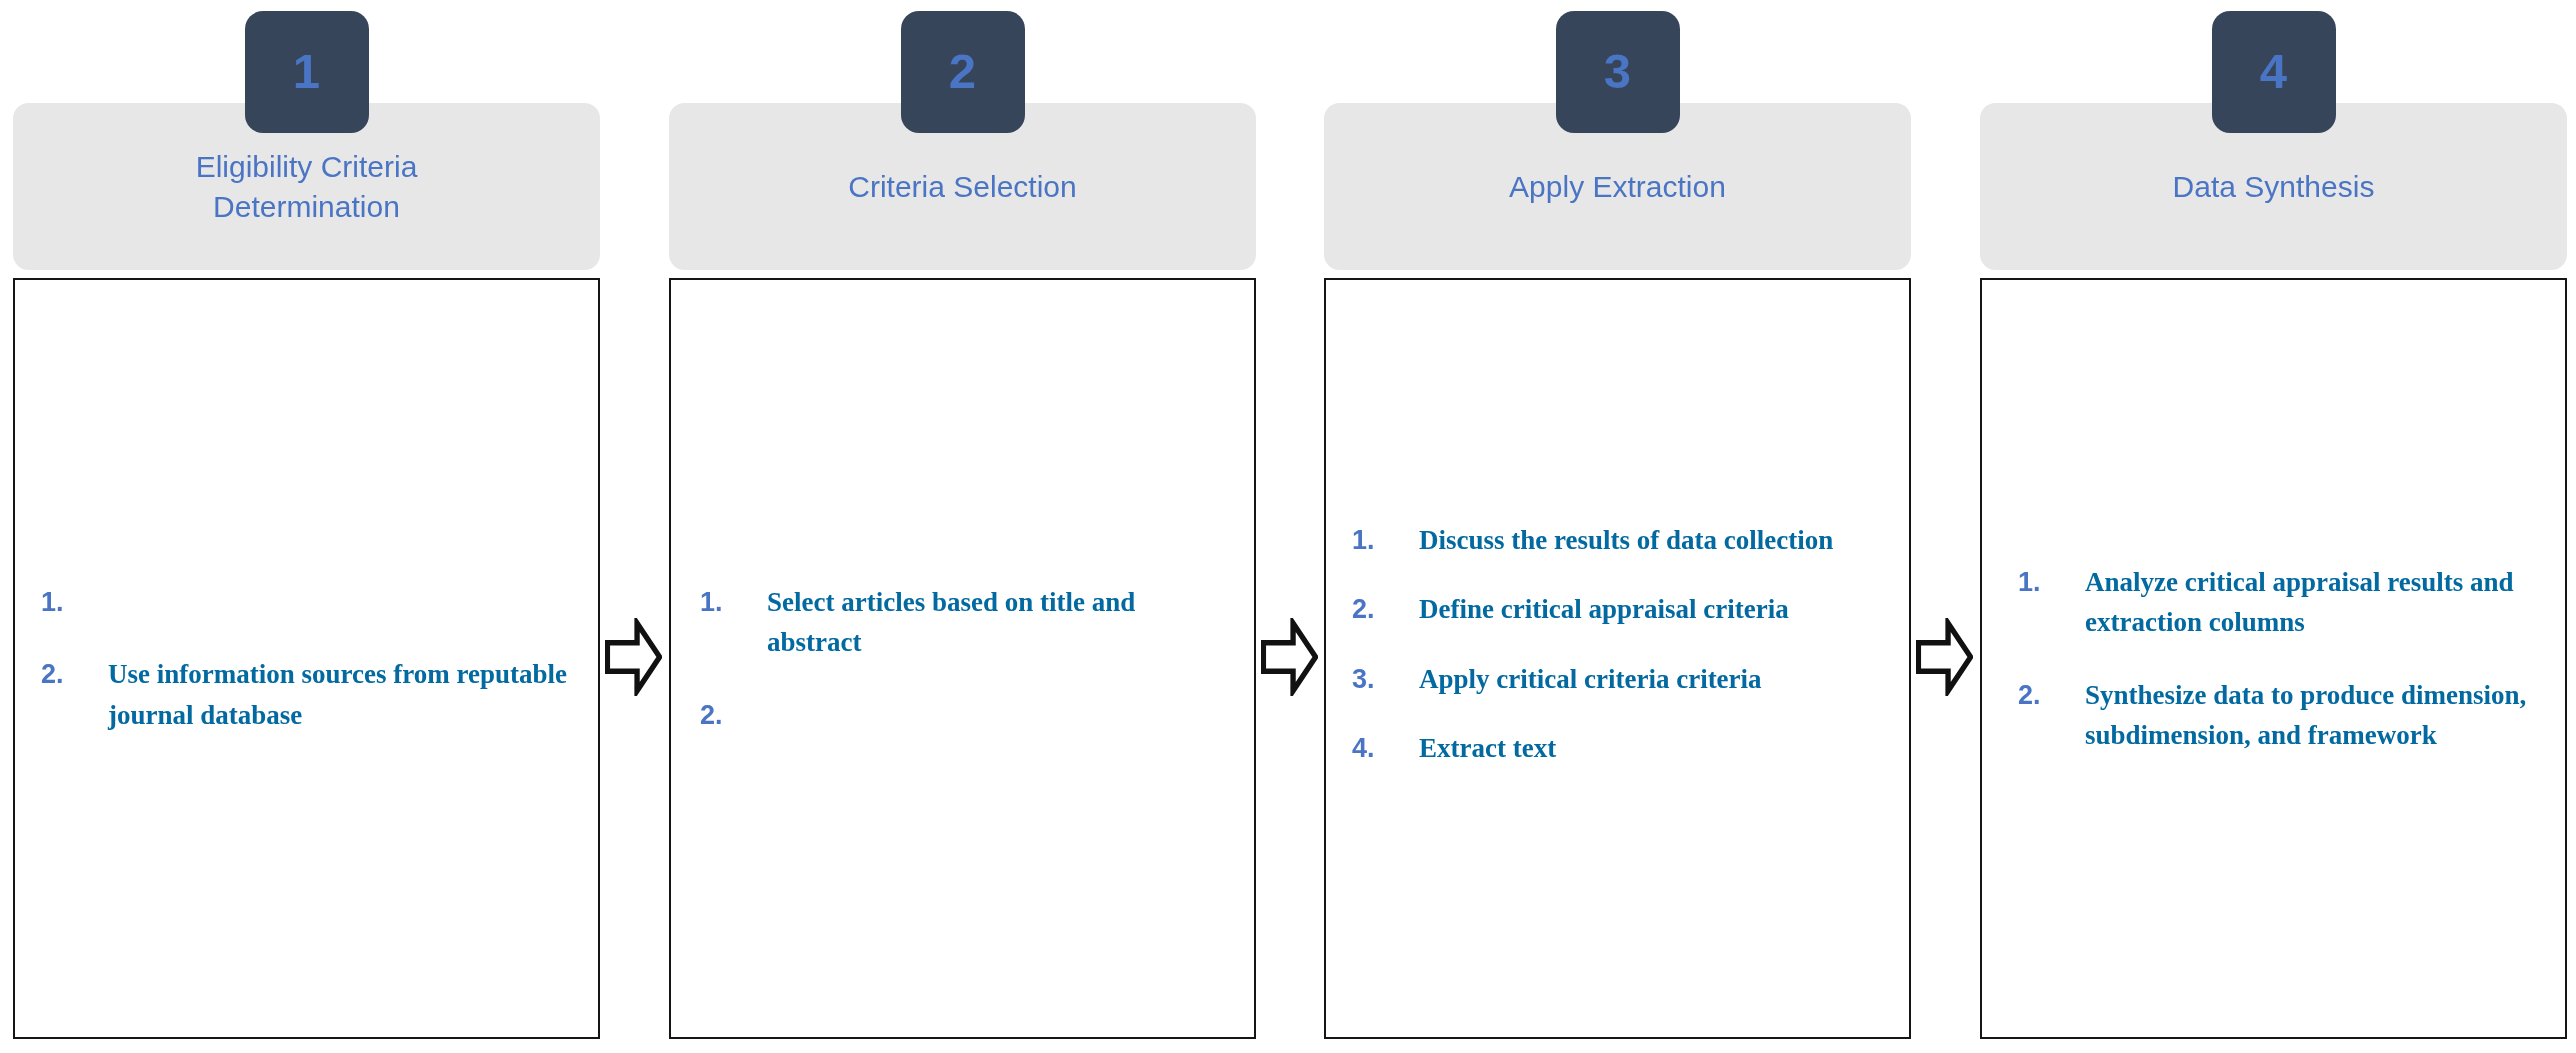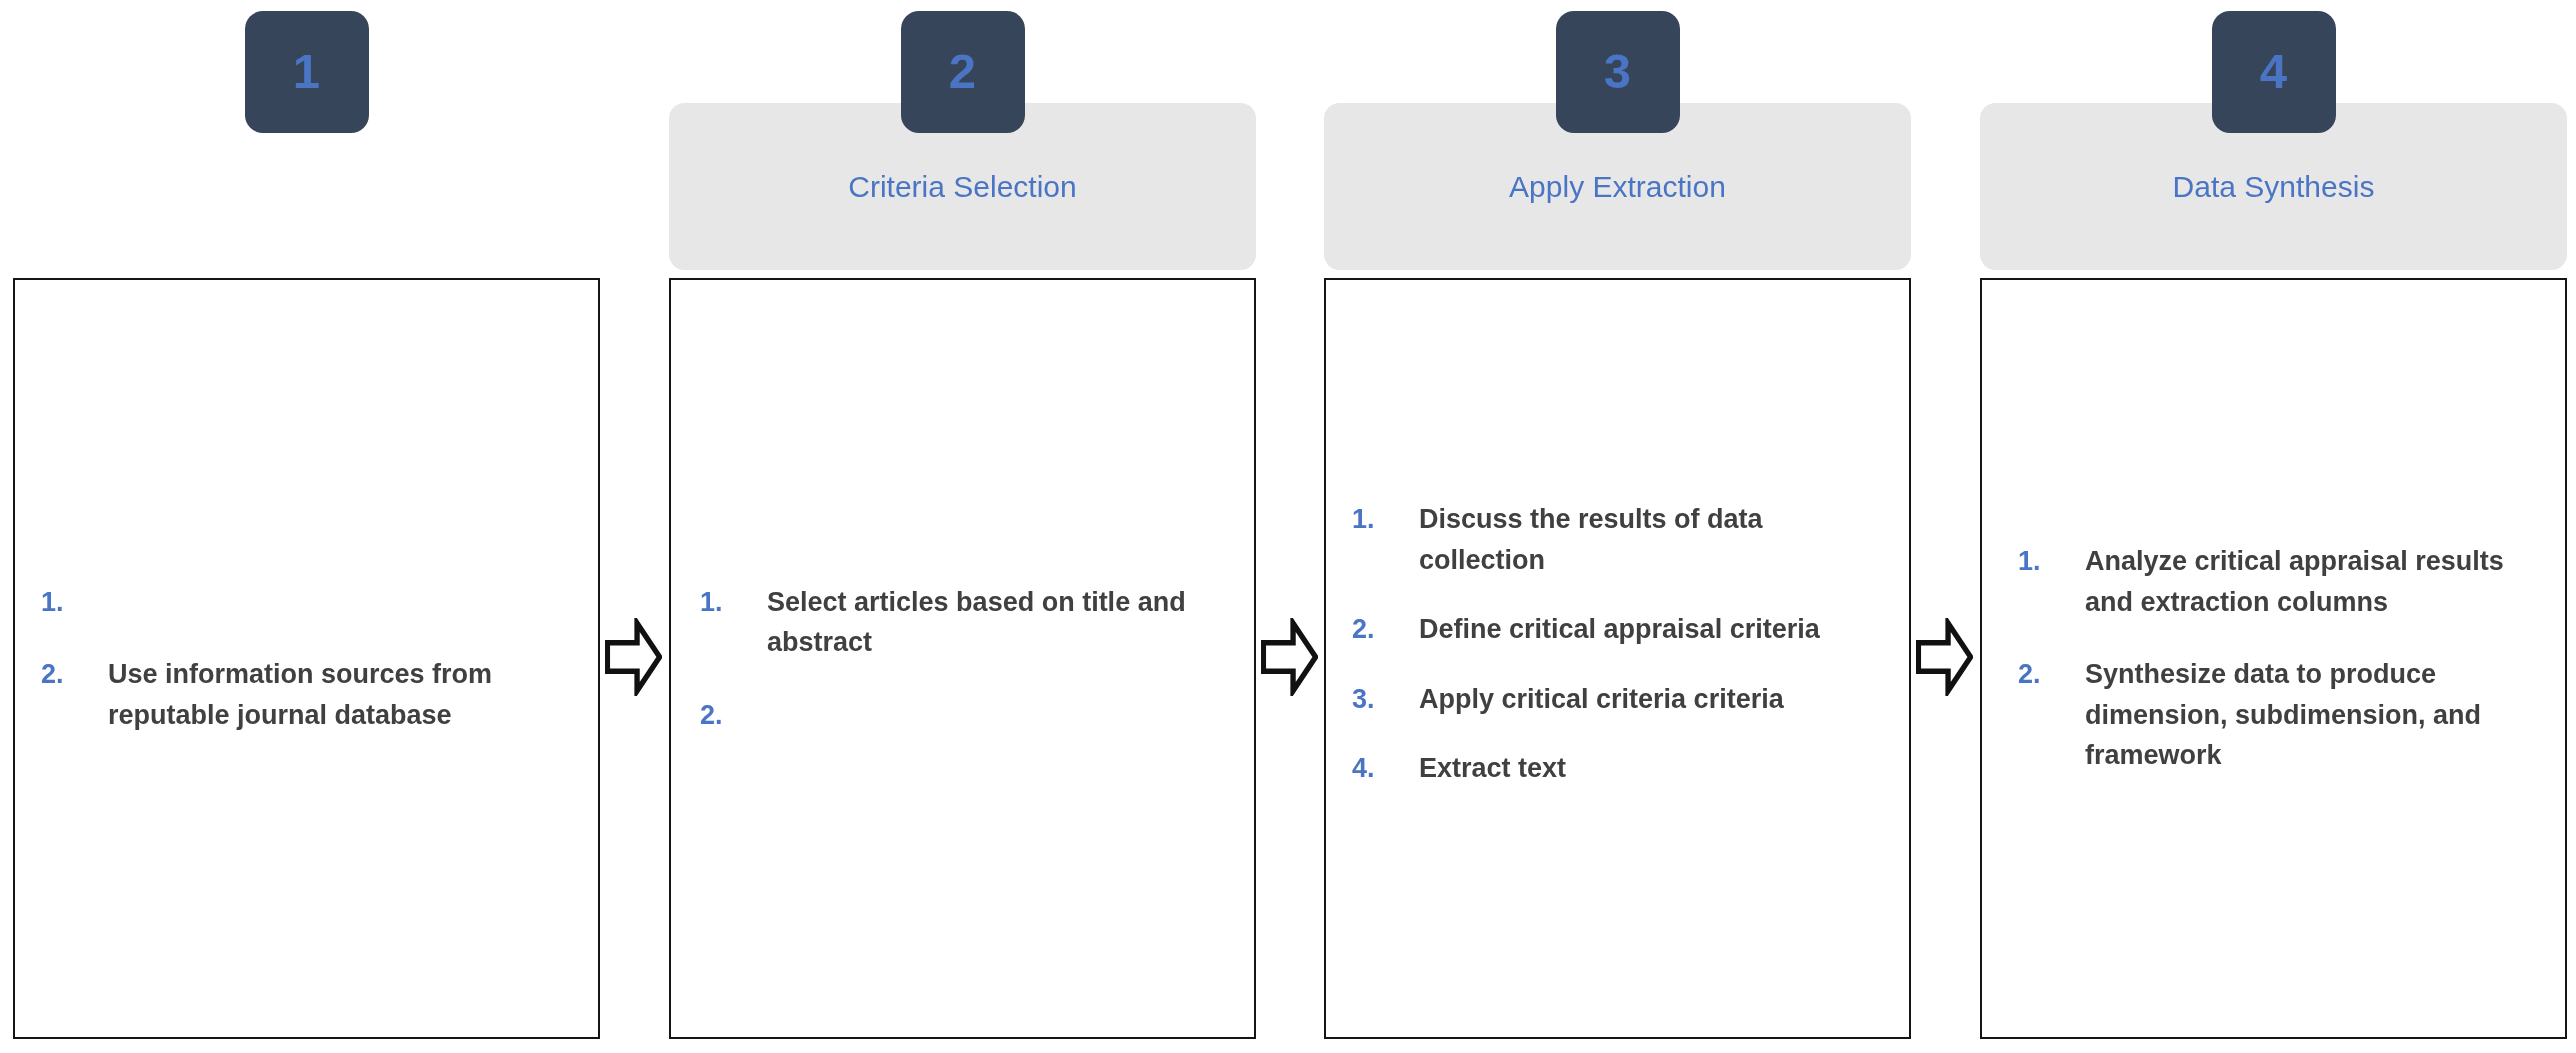--- a/index.html
+++ b/index.html
@@ -98,25 +98,25 @@
   .item-num {
     flex:0 0 67px;
     color:#4a74c4;
     font-size:27px;
     font-weight:700;
     line-height:1.50;
     font-family:"Liberation Sans", sans-serif;
   }
   .item-text {
     flex:1 1 auto;
-    color:#404040;
+    color:#0369a1;
     font-size:27px;
     font-weight:700;
     line-height:1.50;
-    font-family:Liberation Sans, sans-serif;
+    font-family:Liberation Serif, serif;
   }
 
   
   .col-1 .list { padding-left:26px; padding-right:24px; }
   .col-2 .list { padding-left:29px; padding-right:33px; }
   .col-3 .list { padding-left:26px; padding-right:26px; }
   .col-4 .list { padding-left:36px; padding-right:16.7px; }
 
   .col-3 .list-item { margin-bottom:29px; }
 
@@ -132,20 +132,24 @@
 </style>
 </head>
 <body>
 
 <div id="stage">
 
   <div class="column col-1" style="left:13px;">
     <div class="badge">
       <span class="badge-num">1</span>
     </div>
+    <div class="header">
+      <div class="header-title">Eligibility Criteria
+Determination</div>
+    </div>
     <div class="contentbox">
       <div class="list">
         <div class="list-item">
           <span class="item-num">1.</span>
         </div>
         <div class="list-item">
           <span class="item-num">2.</span>
           <span class="item-text">Use information sources from reputable journal database</span>
         </div>
       </div>

